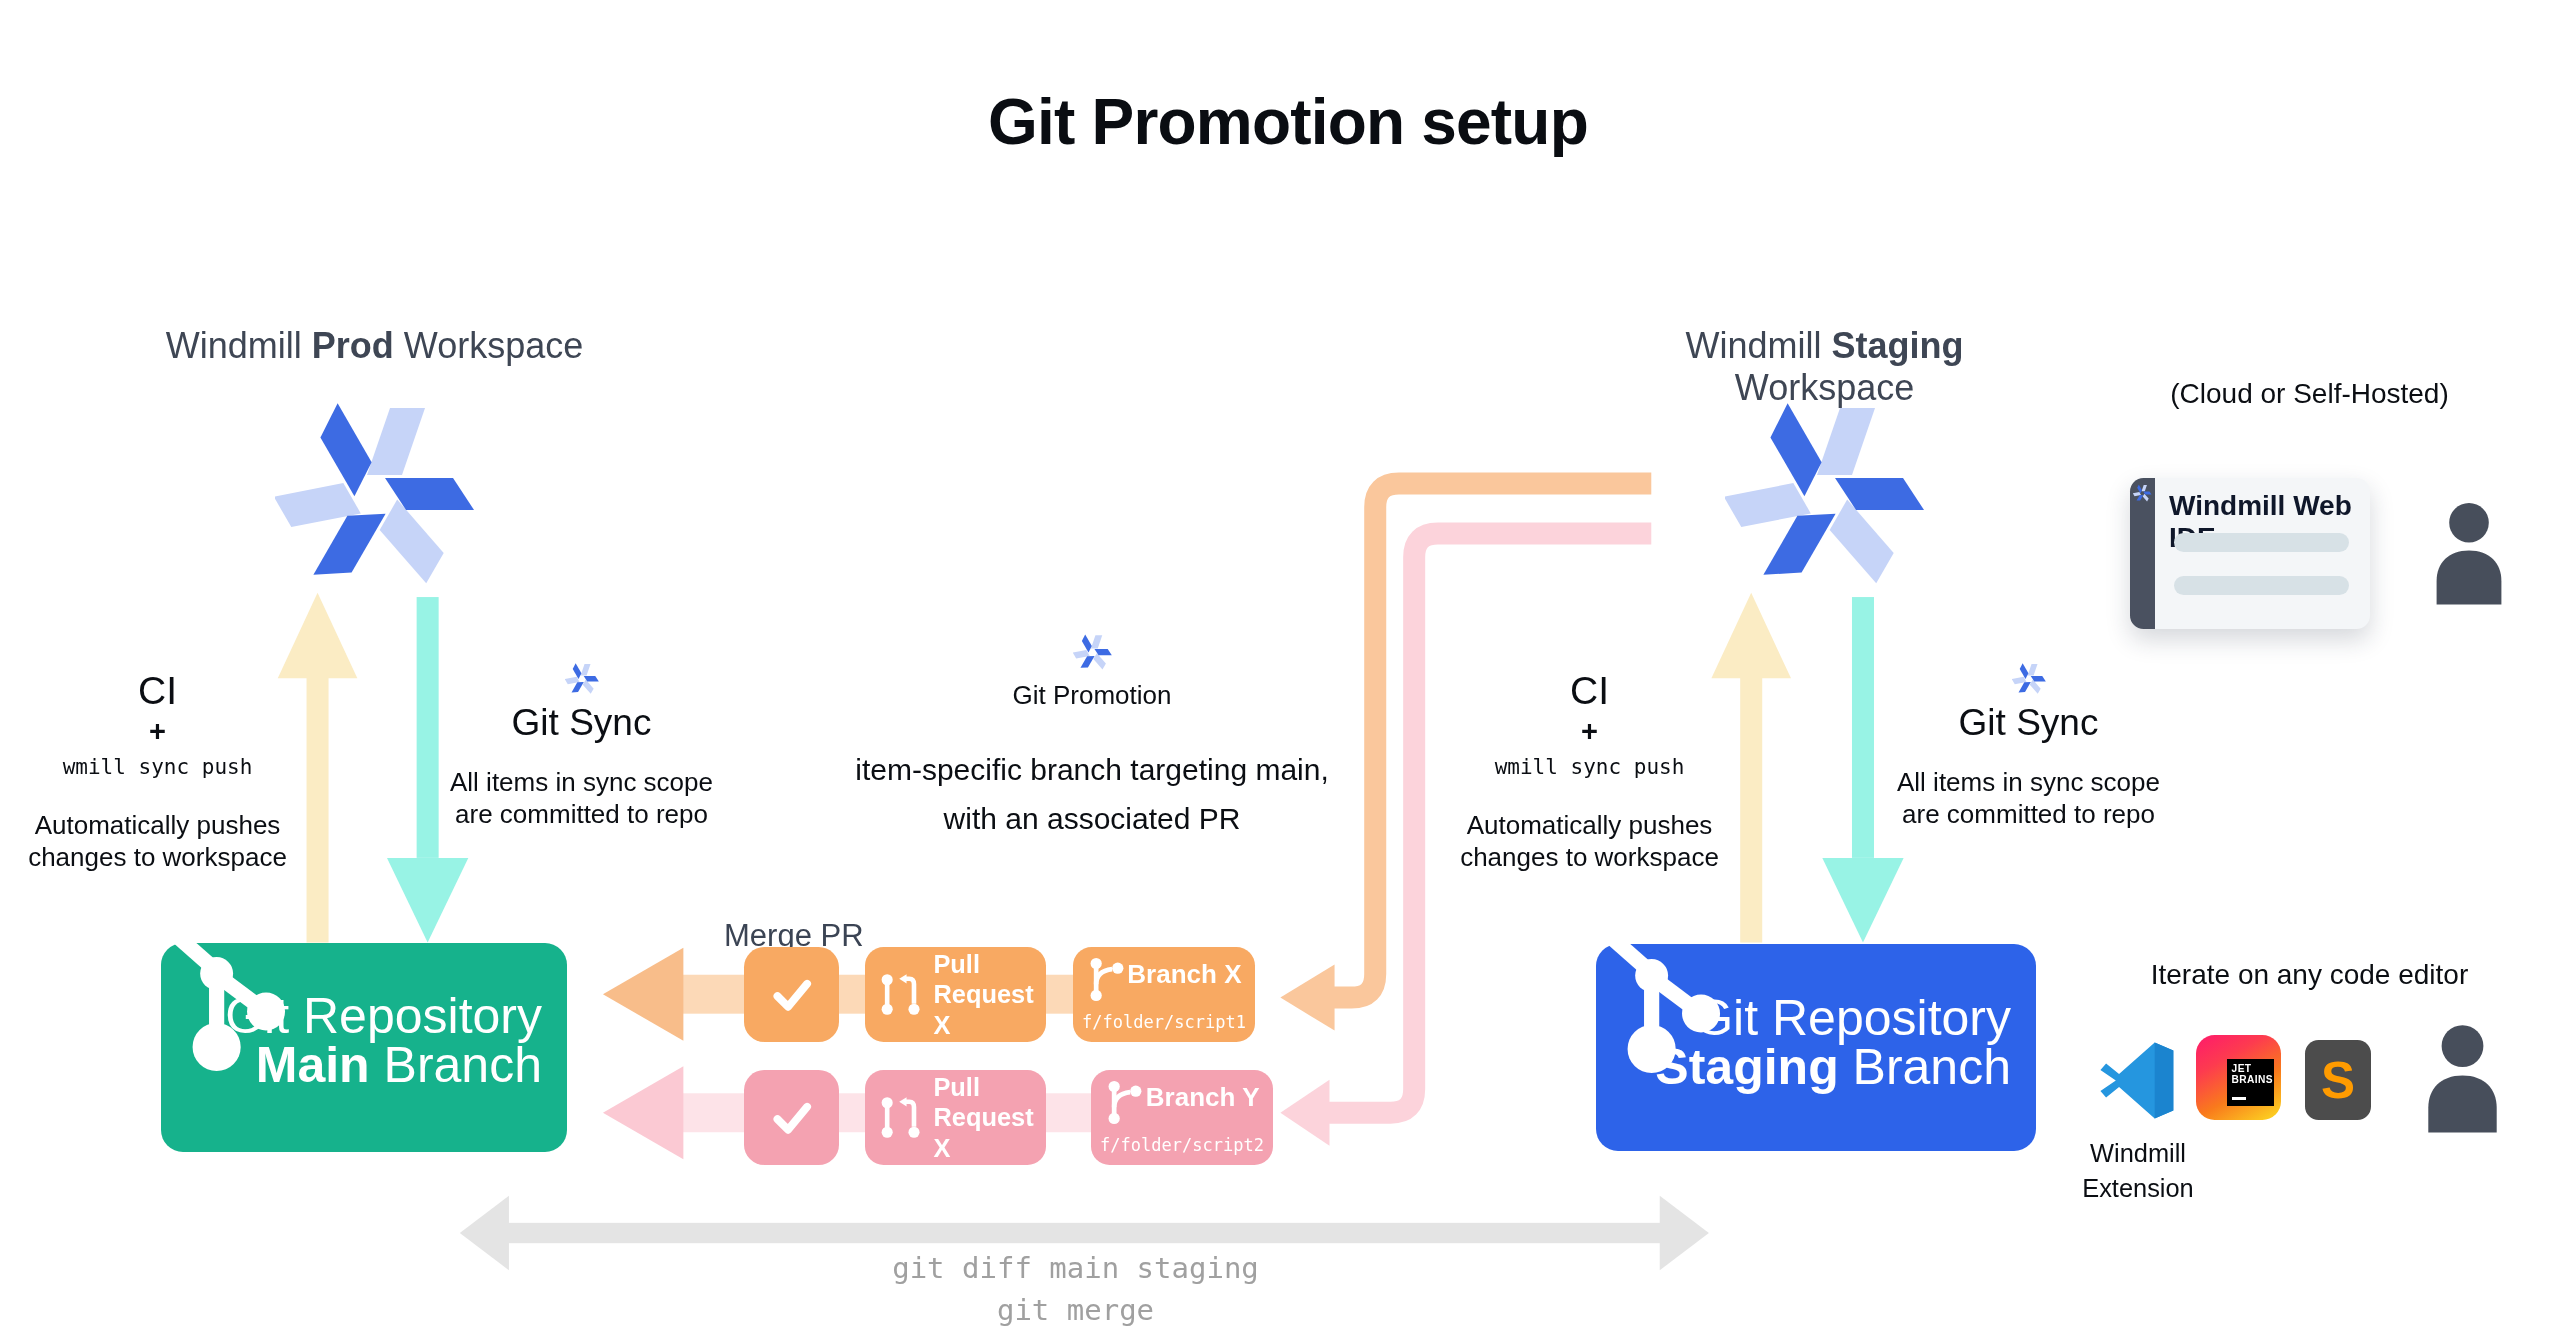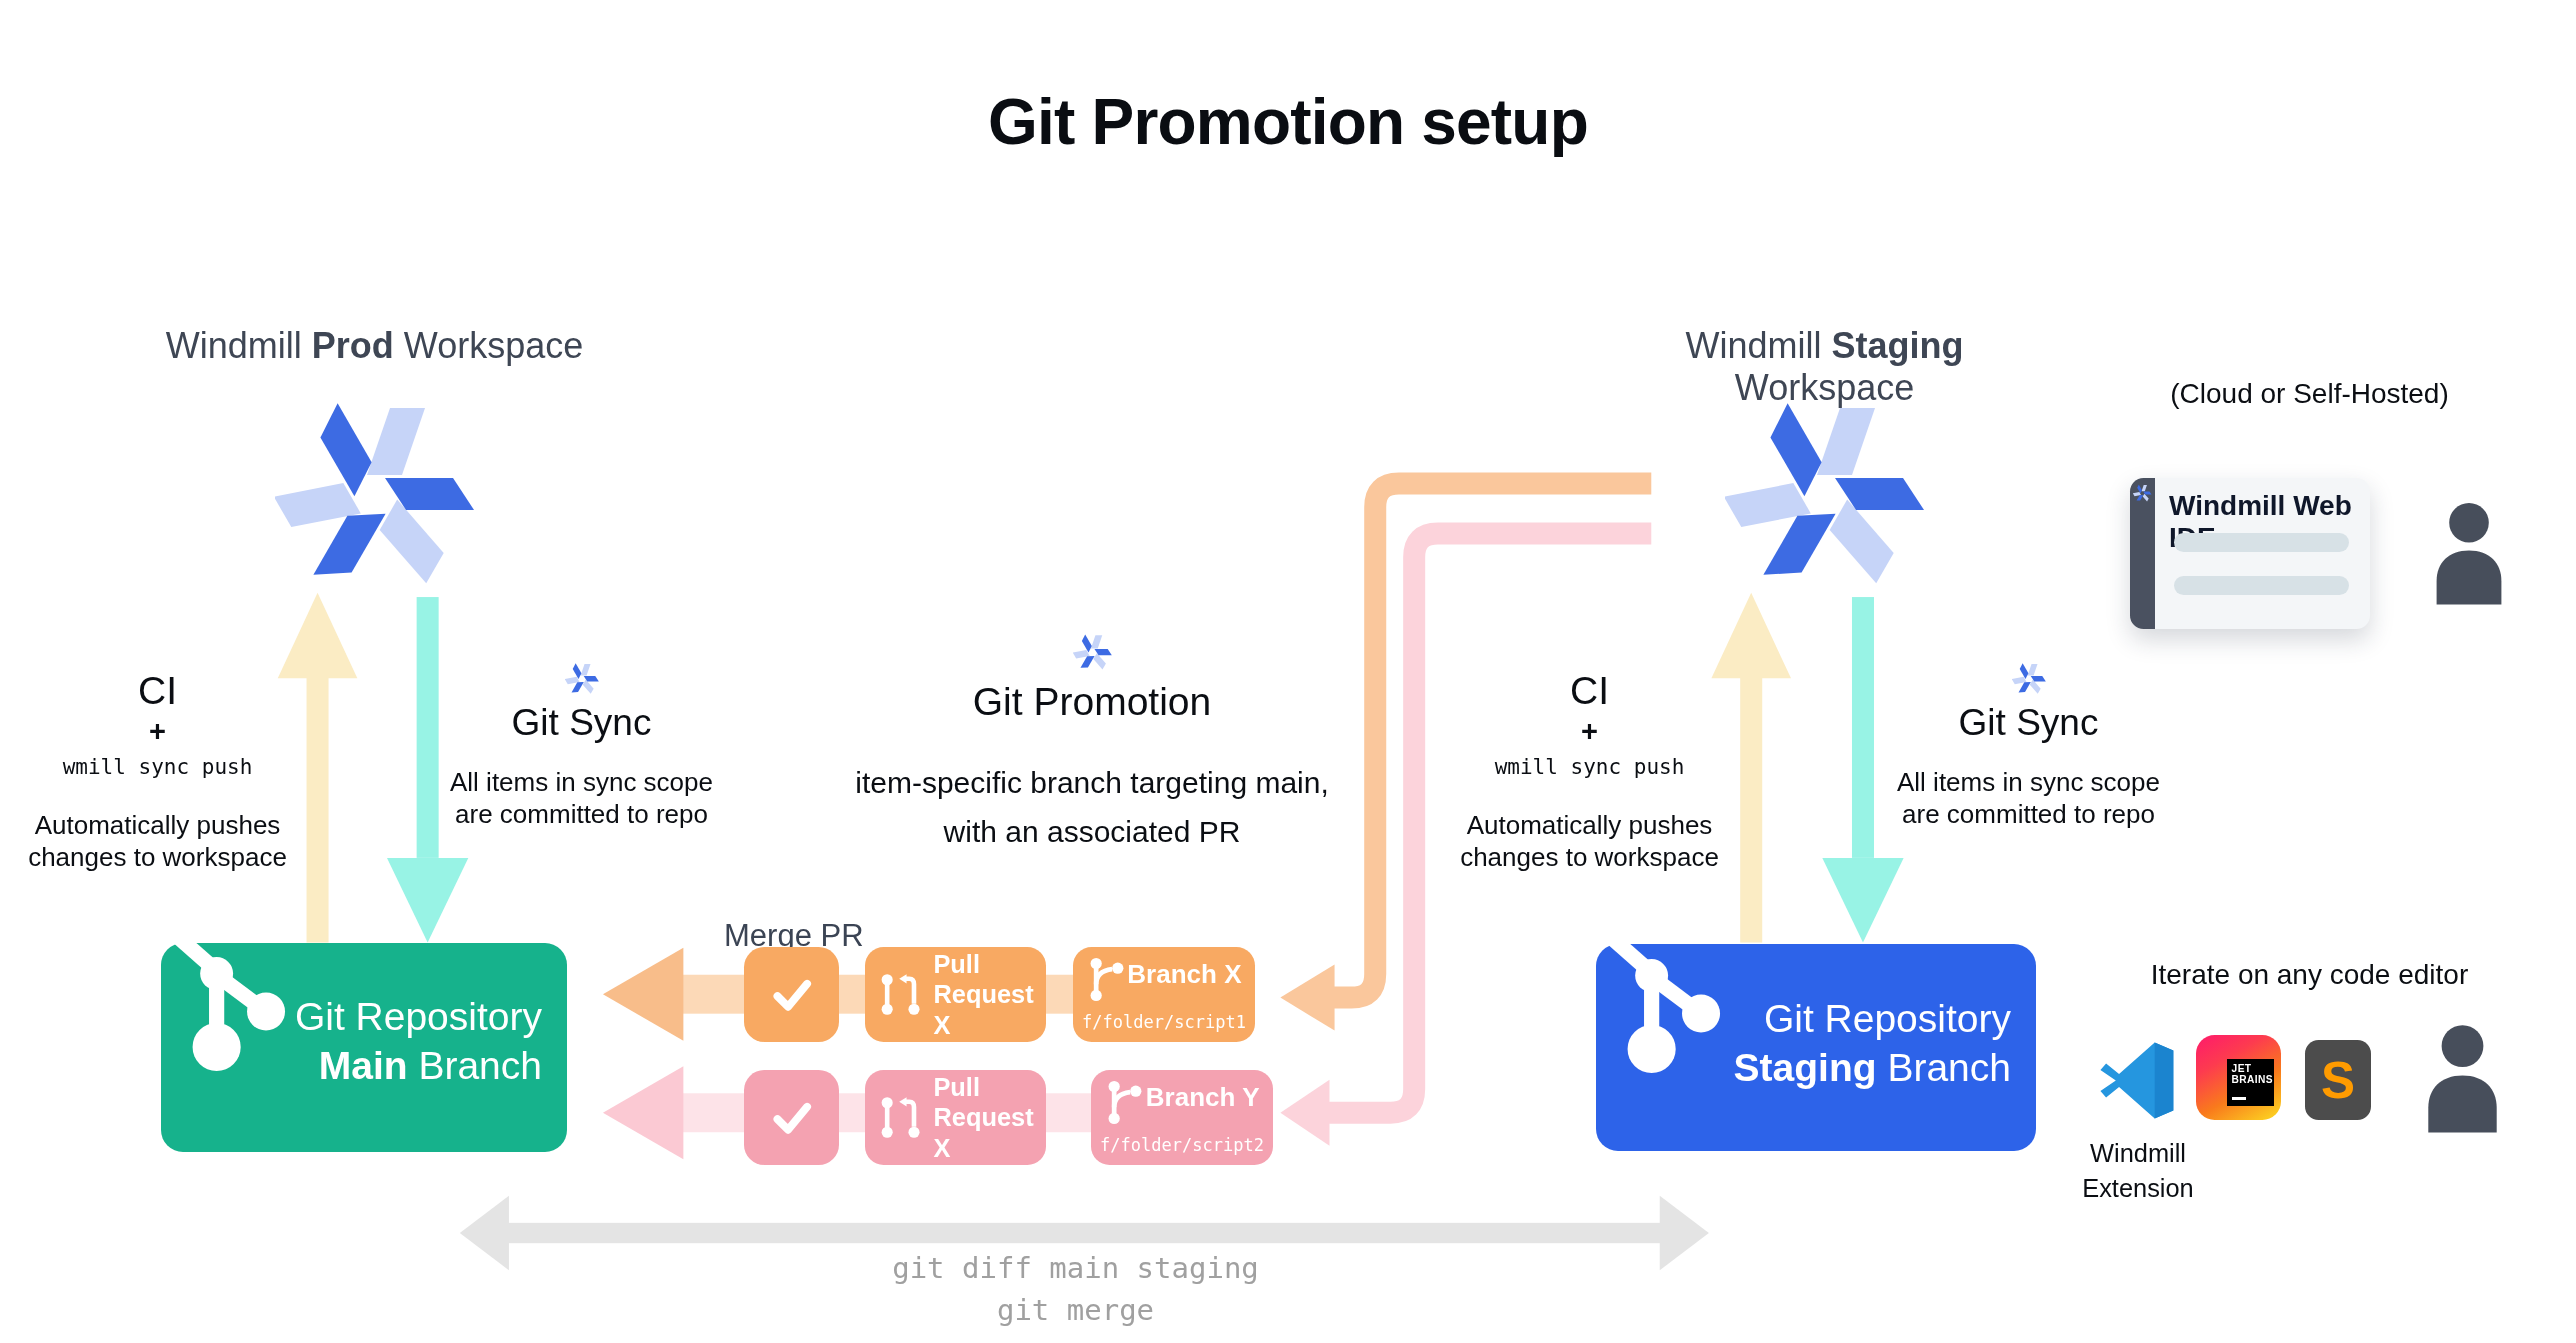--- a/index.html
+++ b/index.html
@@ -7,28 +7,28 @@
           font-family:"Liberation Sans",sans-serif;color:#0b0e13;}
   .abs{position:absolute;}
   .tc{text-align:center;}
   .tr{text-align:right;}
   .mono{font-family:"DejaVu Sans Mono","Liberation Mono",monospace;}
   .title{font-size:64px;font-weight:800;letter-spacing:-0.8px;color:#0a0d12;}
   .ws-label{font-size:36px;font-weight:500;color:#3e4654;}
   .ws-label b{font-weight:800;}
   .blk-head{font-size:37px;font-weight:500;color:#0b0e13;}
   .blk-desc{font-size:26px;line-height:32px;color:#0b0e13;}
-  .promo-head{font-size:39px;font-weight:500;}
+  .promo-head{font-size:26px;font-weight:500;}
   .promo-desc{font-size:30px;line-height:49px;}
   .ci-big{font-size:39px;line-height:44px;font-weight:500;}
   .ci-plus{font-size:29px;line-height:37px;font-weight:700;}
   .ci-cmd{font-size:21px;line-height:34px;}
   .merge-pr{font-size:31px;font-weight:500;color:#3b4454;}
   .repo-box{border-radius:22px;}
-  .repo-text{font-size:39px;line-height:49px;font-weight:500;color:#fff;}
+  .repo-text{font-size:50px;line-height:49px;font-weight:500;color:#fff;}
   .repo-text b{font-weight:800;}
   .row-box{border-radius:18.6px;}
   .orange{background:#f8a962;} .pink{background:#f4a2b1;}
   .pr-label{font-size:25.4px;line-height:30.5px;font-weight:700;color:#fff;}
   .branch-label{font-size:26px;font-weight:700;color:#fff;}
   .branch-path{font-size:17px;color:#fff;}
   .cmd-gray{font-size:29px;line-height:42px;color:#a0a0a0;}
   .panel-head{font-size:28px;line-height:35px;}
   .ide-card{background:#f4f6f8;border-radius:13.5px;box-shadow:0 10.2px 24px rgba(30,40,60,.18);}
   .ide-side{position:absolute;left:0;top:0;width:25.4px;height:100%;background:#4a5160;border-radius:13.5px 0 0 13.5px;}

